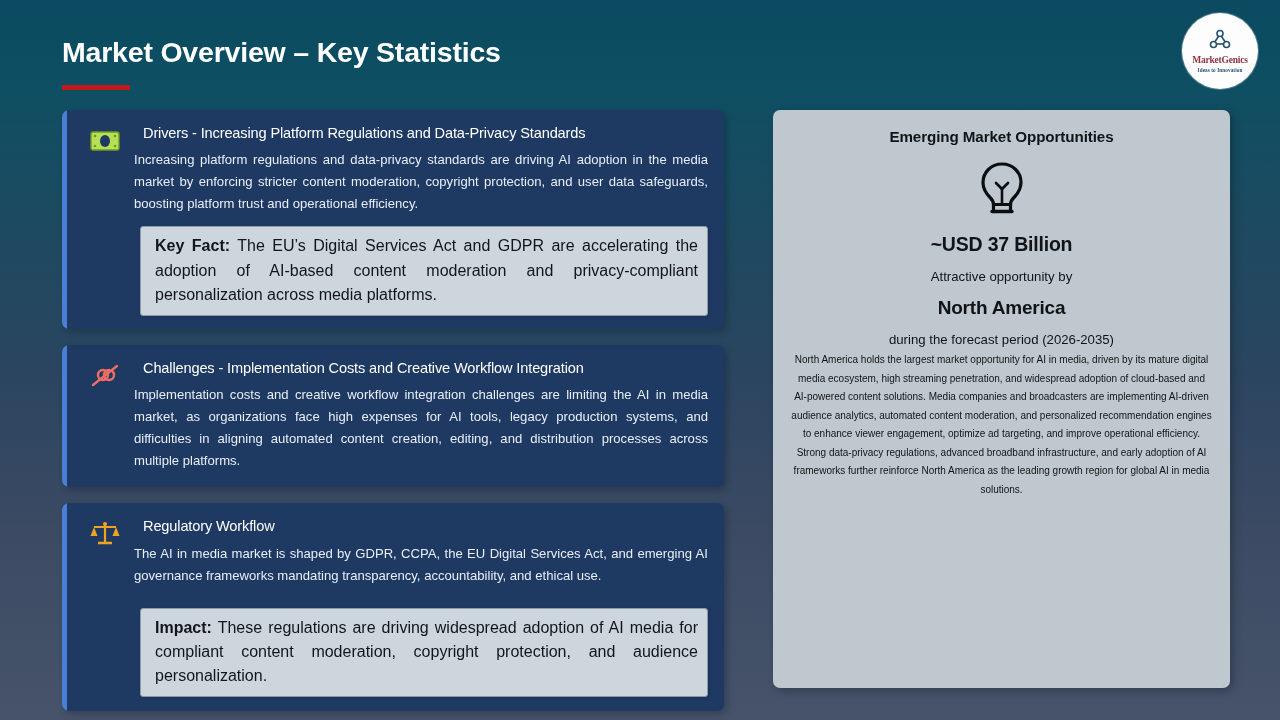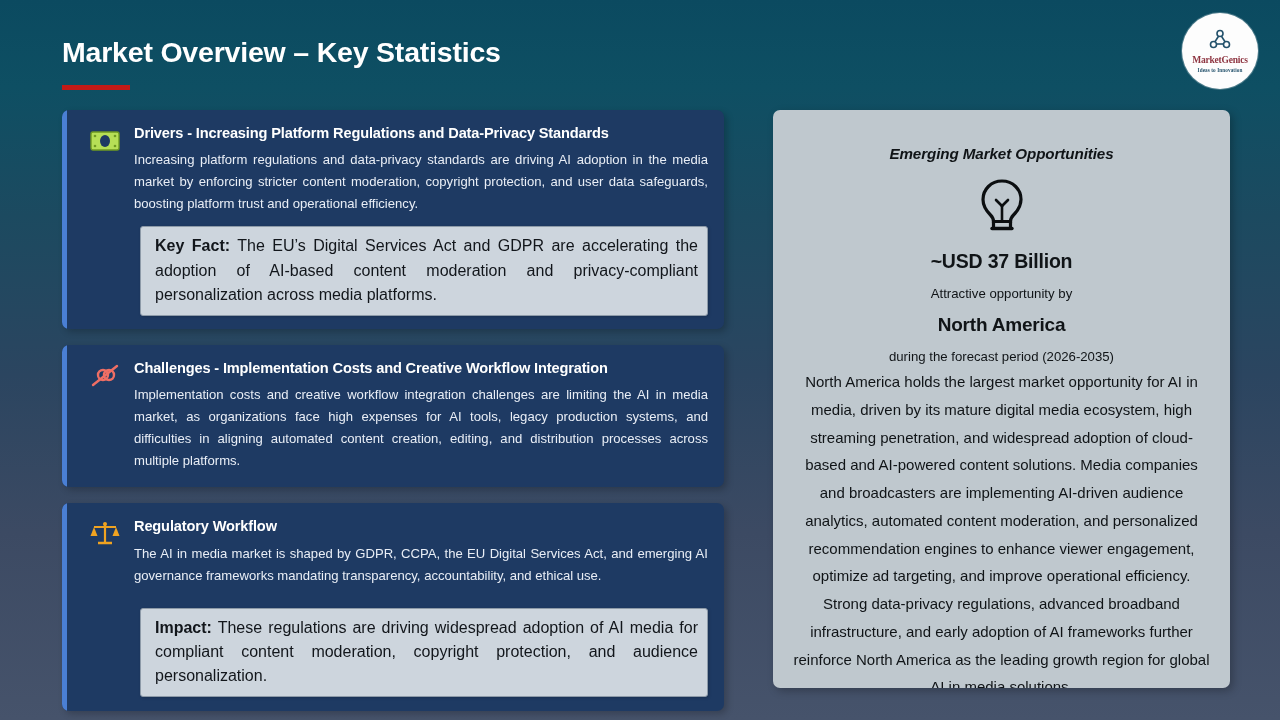--- a/index.html
+++ b/index.html
@@ -112,25 +112,26 @@
     min-width: 34px;
     height: 30px;
     display: flex;
     align-items: center;
     justify-content: center;
     margin-top: 2px;
   }
   .card-body { flex: 1; }
   .card-title {
     font-size: 14.6px;
-    font-weight: bold;
+    font-weight: normal;
     color: #ffffff;
     line-height: 1.25;
     letter-spacing: -0.15px;
     margin-bottom: 7px;
+    margin-left: 9px;
   }
   .card-text {
     font-size: 13.1px;
     line-height: 1.68;
     color: #e9eef6;
     text-align: justify;
     text-justify: inter-word;
   }
   .callout {
     margin-top: 11px;
@@ -165,22 +166,21 @@
     padding: 12px 18px 10px 18px;
     color: #101417;
     box-shadow: 3px 3px 8px rgba(0,0,0,0.25);
     text-align: center;
     overflow: hidden;
   }
   #panel-title {
     font-size: 15.2px;
     font-weight: bold;
     letter-spacing: -0.1px;
-    margin-top: 23px;
-    font-style: italic;
+    margin-top: 6px;
   }
   #bulb-wrap {
     margin: 16px 0 14px 0;
     display: flex;
     justify-content: center;
   }
   #panel-value {
     font-size: 19.5px;
     font-weight: bold;
     letter-spacing: -0.2px;
@@ -194,21 +194,21 @@
     font-size: 19px;
     font-weight: bold;
     margin-top: 13px;
     letter-spacing: -0.2px;
   }
   #panel-period {
     font-size: 13.2px;
     margin-top: 13px;
   }
   #panel-description {
-    font-size: 15px;
+    font-size: 10px;
     line-height: 1.85;
     margin-top: 4px;
   }
 </style>
 </head>
 <body>
 
 <div id="header">
   <div id="page-title">Market Overview – Key Statistics</div>
   <div id="title-underline"></div>

